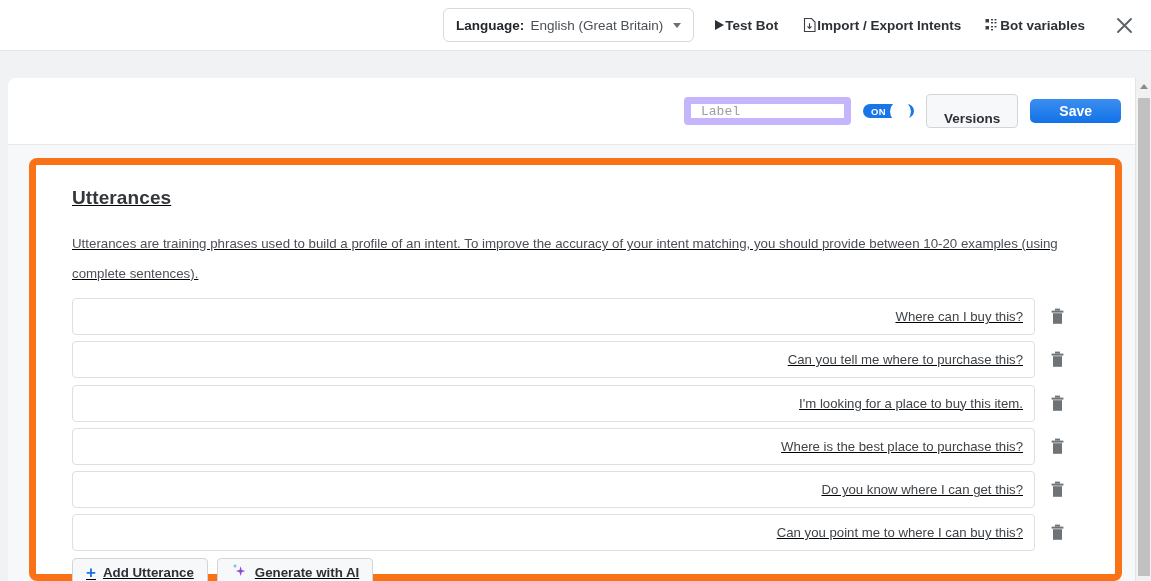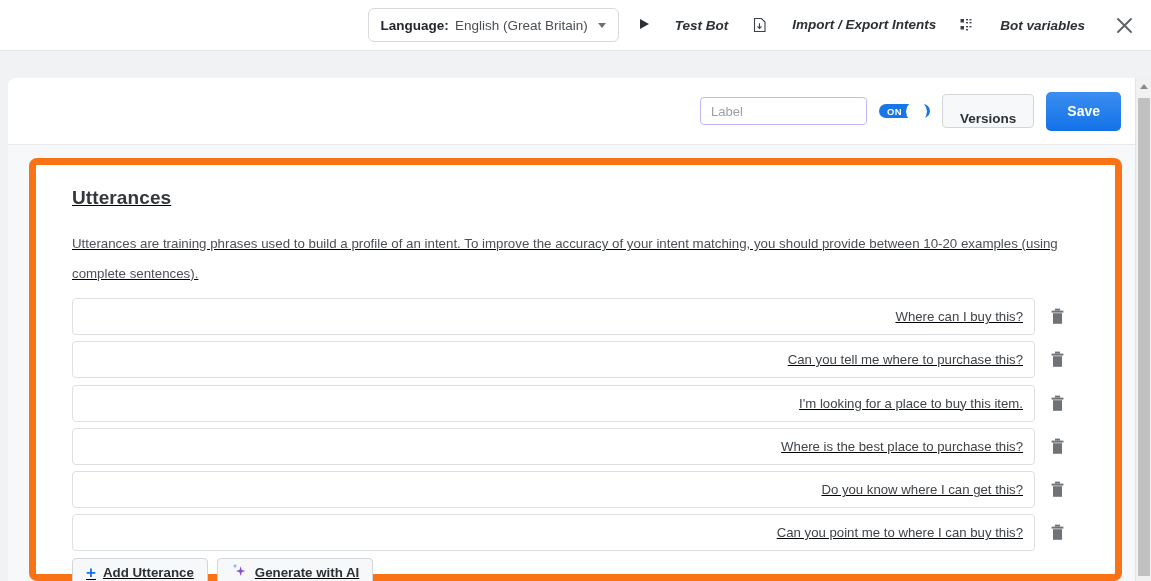--- a/index.html
+++ b/index.html
@@ -28,23 +28,23 @@
   }
   .lang-pill .lbl { font-weight: bold; color: #23272b; }
   .lang-pill .val { color: #4a4f55; }
   .caret {
     width: 0; height: 0; margin-left: 4px;
     border-left: 4.5px solid transparent;
     border-right: 4.5px solid transparent;
     border-top: 5.5px solid #6b7075;
   }
   .tb-item {
-    display: flex; align-items: flex-start; gap: 25px;
+    display: flex; align-items: center; gap: 0;
     font-size: 13.5px; font-weight: bold; color: #2c3136;
-    margin-right: 24px; cursor: pointer; font-style: italic;
+    margin-right: 24px; cursor: pointer;
   }
   .tb-icon { display: flex; align-items: center; justify-content: center; }
   .close-x {
     width: 26px; height: 26px; display: flex;
     align-items: center; justify-content: center;
     cursor: pointer; margin-left: 2px;
   }
 
   
   .panel {
@@ -61,23 +61,23 @@
     padding: 0 22px 0 24px;
   }
   .bot-title { display: flex; align-items: center; gap: 11px; }
   .bot-name { font-size: 16px; color: #2f3337; }
   .pencil { cursor: pointer; margin-left: 9px; display: flex; }
   .head-right {
     margin-left: auto; display: flex; align-items: center; gap: 12px;
   }
   .label-input {
     width: 167px; height: 28px;
-    border: 1px solid #c4b5fd; border-radius: 4px;
+    border: 7px solid #c4b5fd; border-radius: 4px;
     padding: 0 10px; font-size: 13px; color: #3c4043;
-    font-family: Liberation Sans, sans-serif;
+    font-family: Liberation Mono, monospace;
     background: #fff;
   }
   .label-input::placeholder { color: #9aa0a6; }
   .toggle {
     width: 51px; height: 14px; border-radius: 14px;
     background: #1976e8; position: relative;
     display: flex; align-items: center; cursor: pointer;
   }
   .toggle .on-txt {
     position: absolute; left: 8px; top: 50%; transform: translateY(-50%);
@@ -88,21 +88,21 @@
     border-radius: 50%; background: #fff;
   }
   .btn-versions {
     height: 34px; padding: 16px 17px;
     border: 1px solid #d2d6da; border-radius: 4px;
     background: #f7f8f9; font-size: 13.5px; font-weight: bold;
     color: #2c3136; cursor: pointer;
     font-family: "Liberation Sans", sans-serif;
   }
   .btn-save {
-    height: 39px; padding: 0 21px;
+    height: 24px; padding: 0 29px;
     border: none; border-radius: 5px;
     background: linear-gradient(180deg, #3b8ef0 0%, #1272e8 100%);
     font-size: 14px; font-weight: bold; color: #fff; cursor: pointer;
     font-family: "Liberation Sans", sans-serif;
   }
 
   
   .panel-body {
     position: relative; height: 436px;
     background: #f7f8f9;

